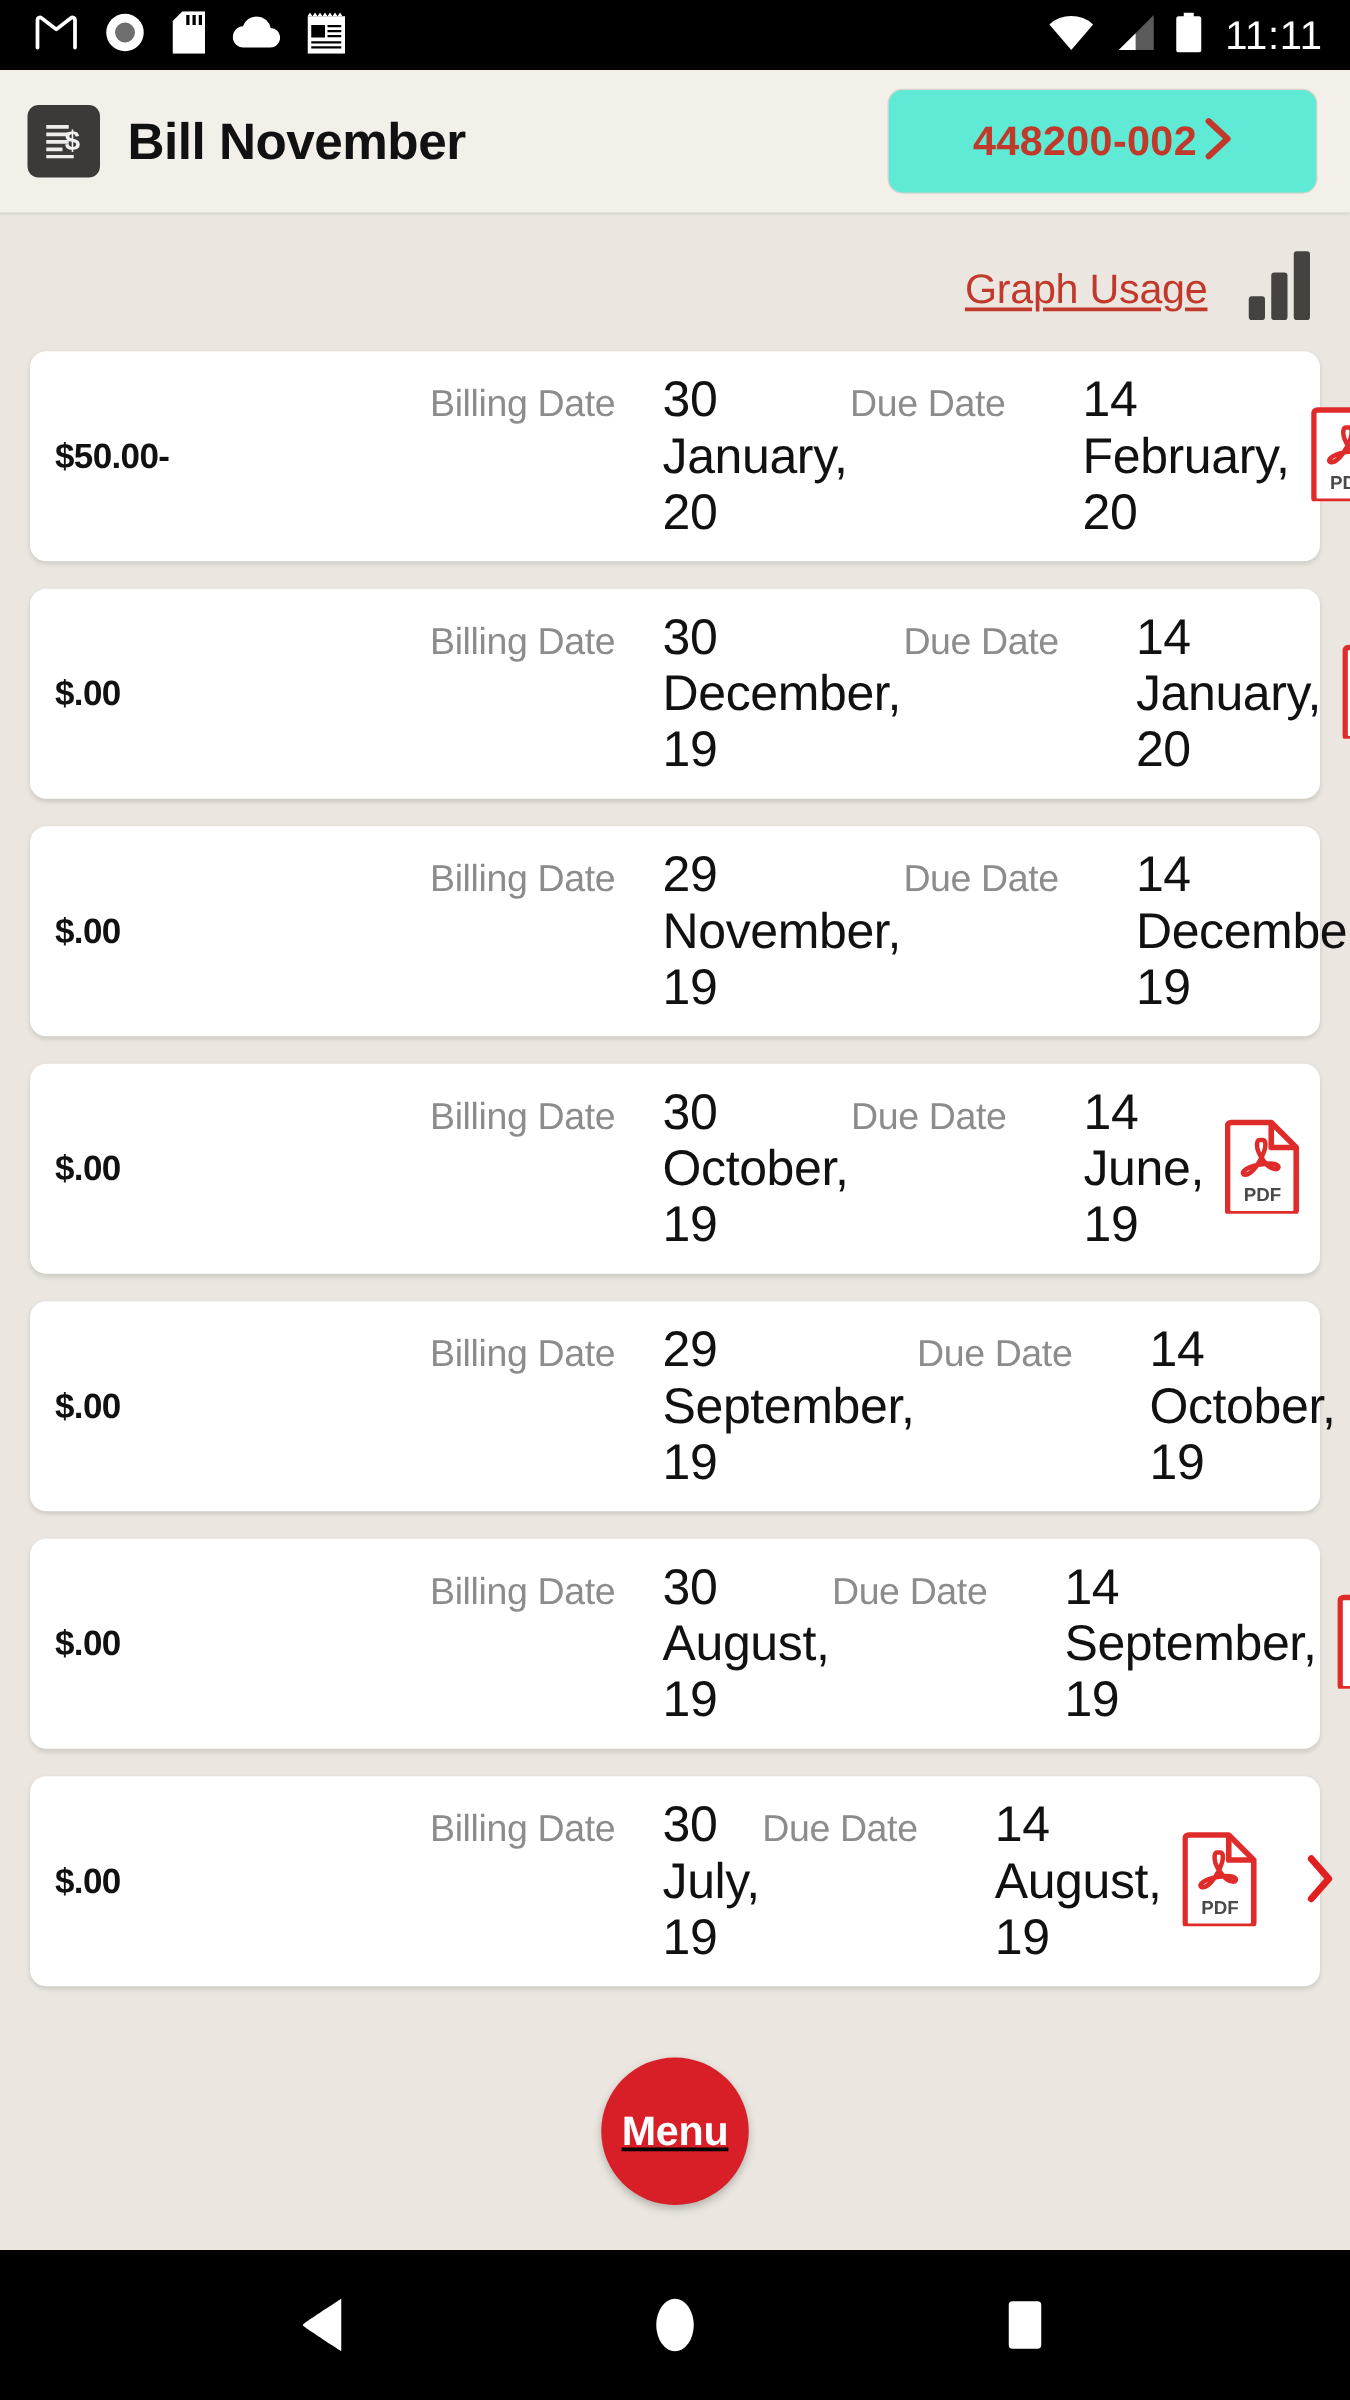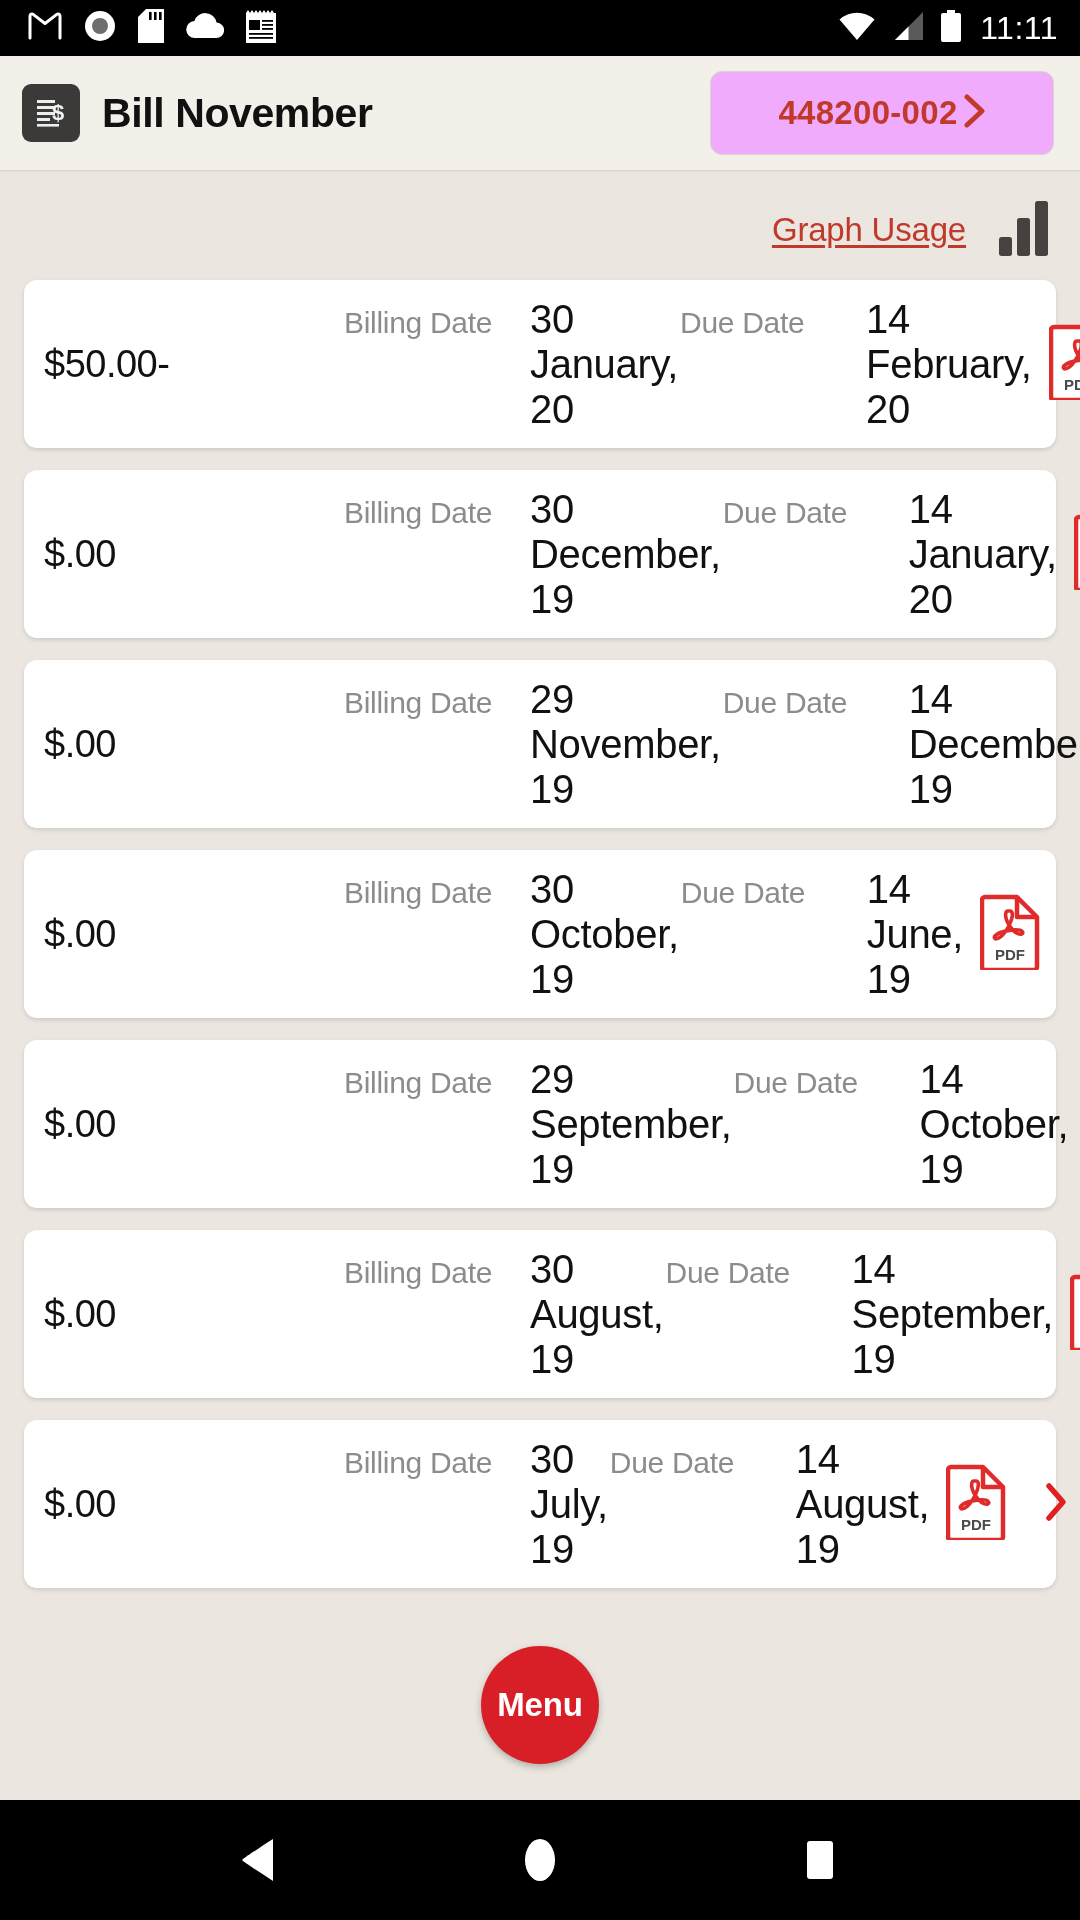--- a/index.html
+++ b/index.html
@@ -47,21 +47,21 @@
     flex:0 0 58px;
   }
   #header-title {
     font-size:41px; font-weight:bold; color:#111;
     margin-left:22px; letter-spacing:-0.4px;
   }
   #account-button {
     margin-left:auto;
     border:1.5px solid #DAD5CC;
     border-radius:12px;
-    background:#f0abfc;
+    background:#5eead4;
     height:84px;
     min-width:344px;
     display:flex; align-items:center; justify-content:center;
     gap:6px;
     padding:0 26px;
   }
   #account-number {
     color:#C0392B; font-size:33px; font-weight:bold;
     letter-spacing:0.3px;
   }
@@ -92,21 +92,21 @@
   .bill-card {
     background:#fff;
     border-radius:13px;
     box-shadow:0 2px 4px rgba(0,0,0,0.13);
     height:168px;
     display:flex; align-items:center;
     padding:0 26px 0 20px;
     flex:0 0 168px;
   }
   .bill-amount {
-    font-size:38px; font-weight:normal; color:#111;
+    font-size:28px; font-weight:bold; color:#111;
     width:300px; flex:0 0 300px;
     letter-spacing:-0.5px;
   }
   .bill-dates {
     flex:1 1 auto;
     display:flex; flex-direction:row;
     gap:2px;
   }
   .date-row { display:flex; align-items:baseline; }
   .date-label {
@@ -125,20 +125,21 @@
   #fab-area {
     flex:0 0 auto;
     display:flex; justify-content:center; align-items:center;
     padding:24px 0 36px 0;
   }
   #menu-fab {
     width:118px; height:118px; border-radius:50%;
     background:#D81E26;
     display:flex; align-items:center; justify-content:center;
     box-shadow:0 3px 7px rgba(0,0,0,0.25);
+    text-decoration:underline;
   }
   #menu-fab-label {
     color:#fff; font-size:33px; font-weight:bold;
     letter-spacing:-0.2px;
   }
 
   
   #nav-bar {
     flex:0 0 120px; background:#000;
     display:flex; align-items:center; justify-content:space-around;

